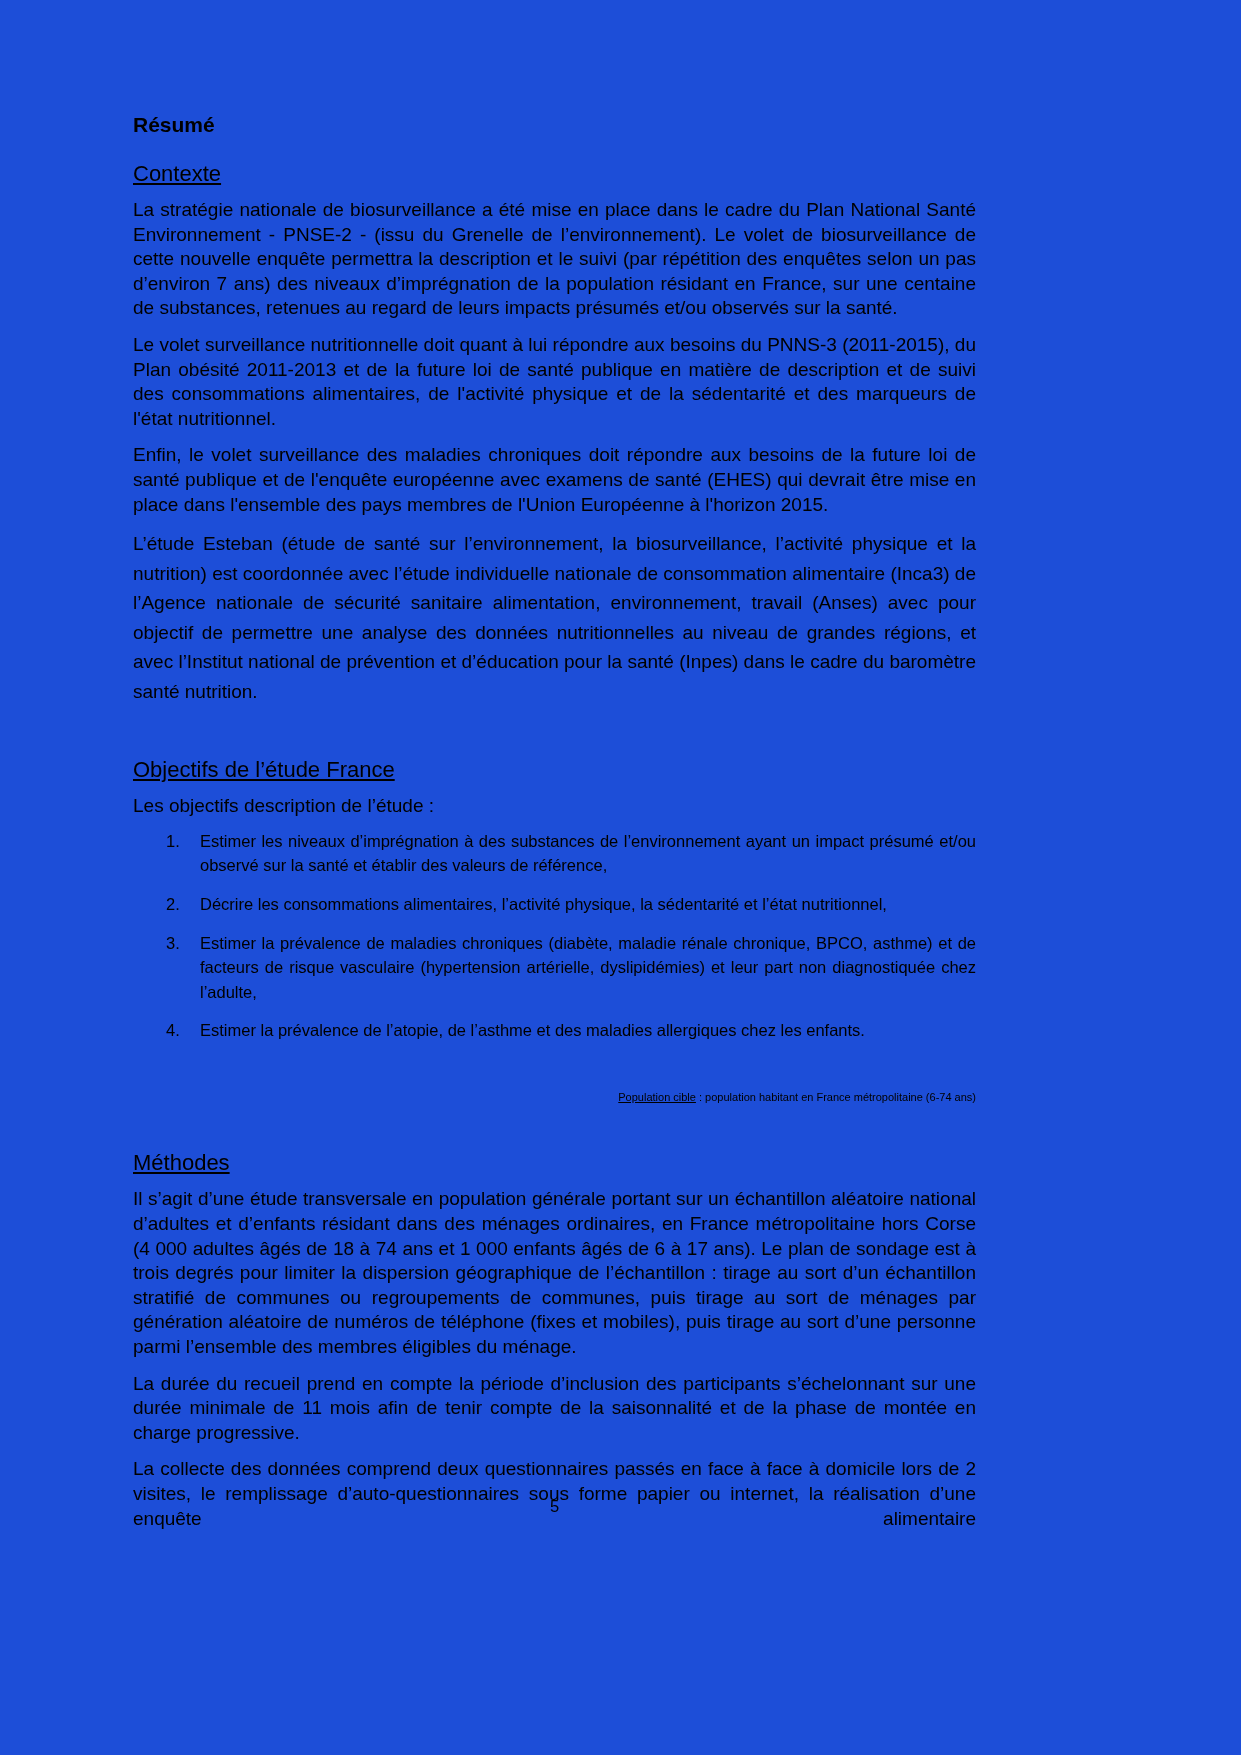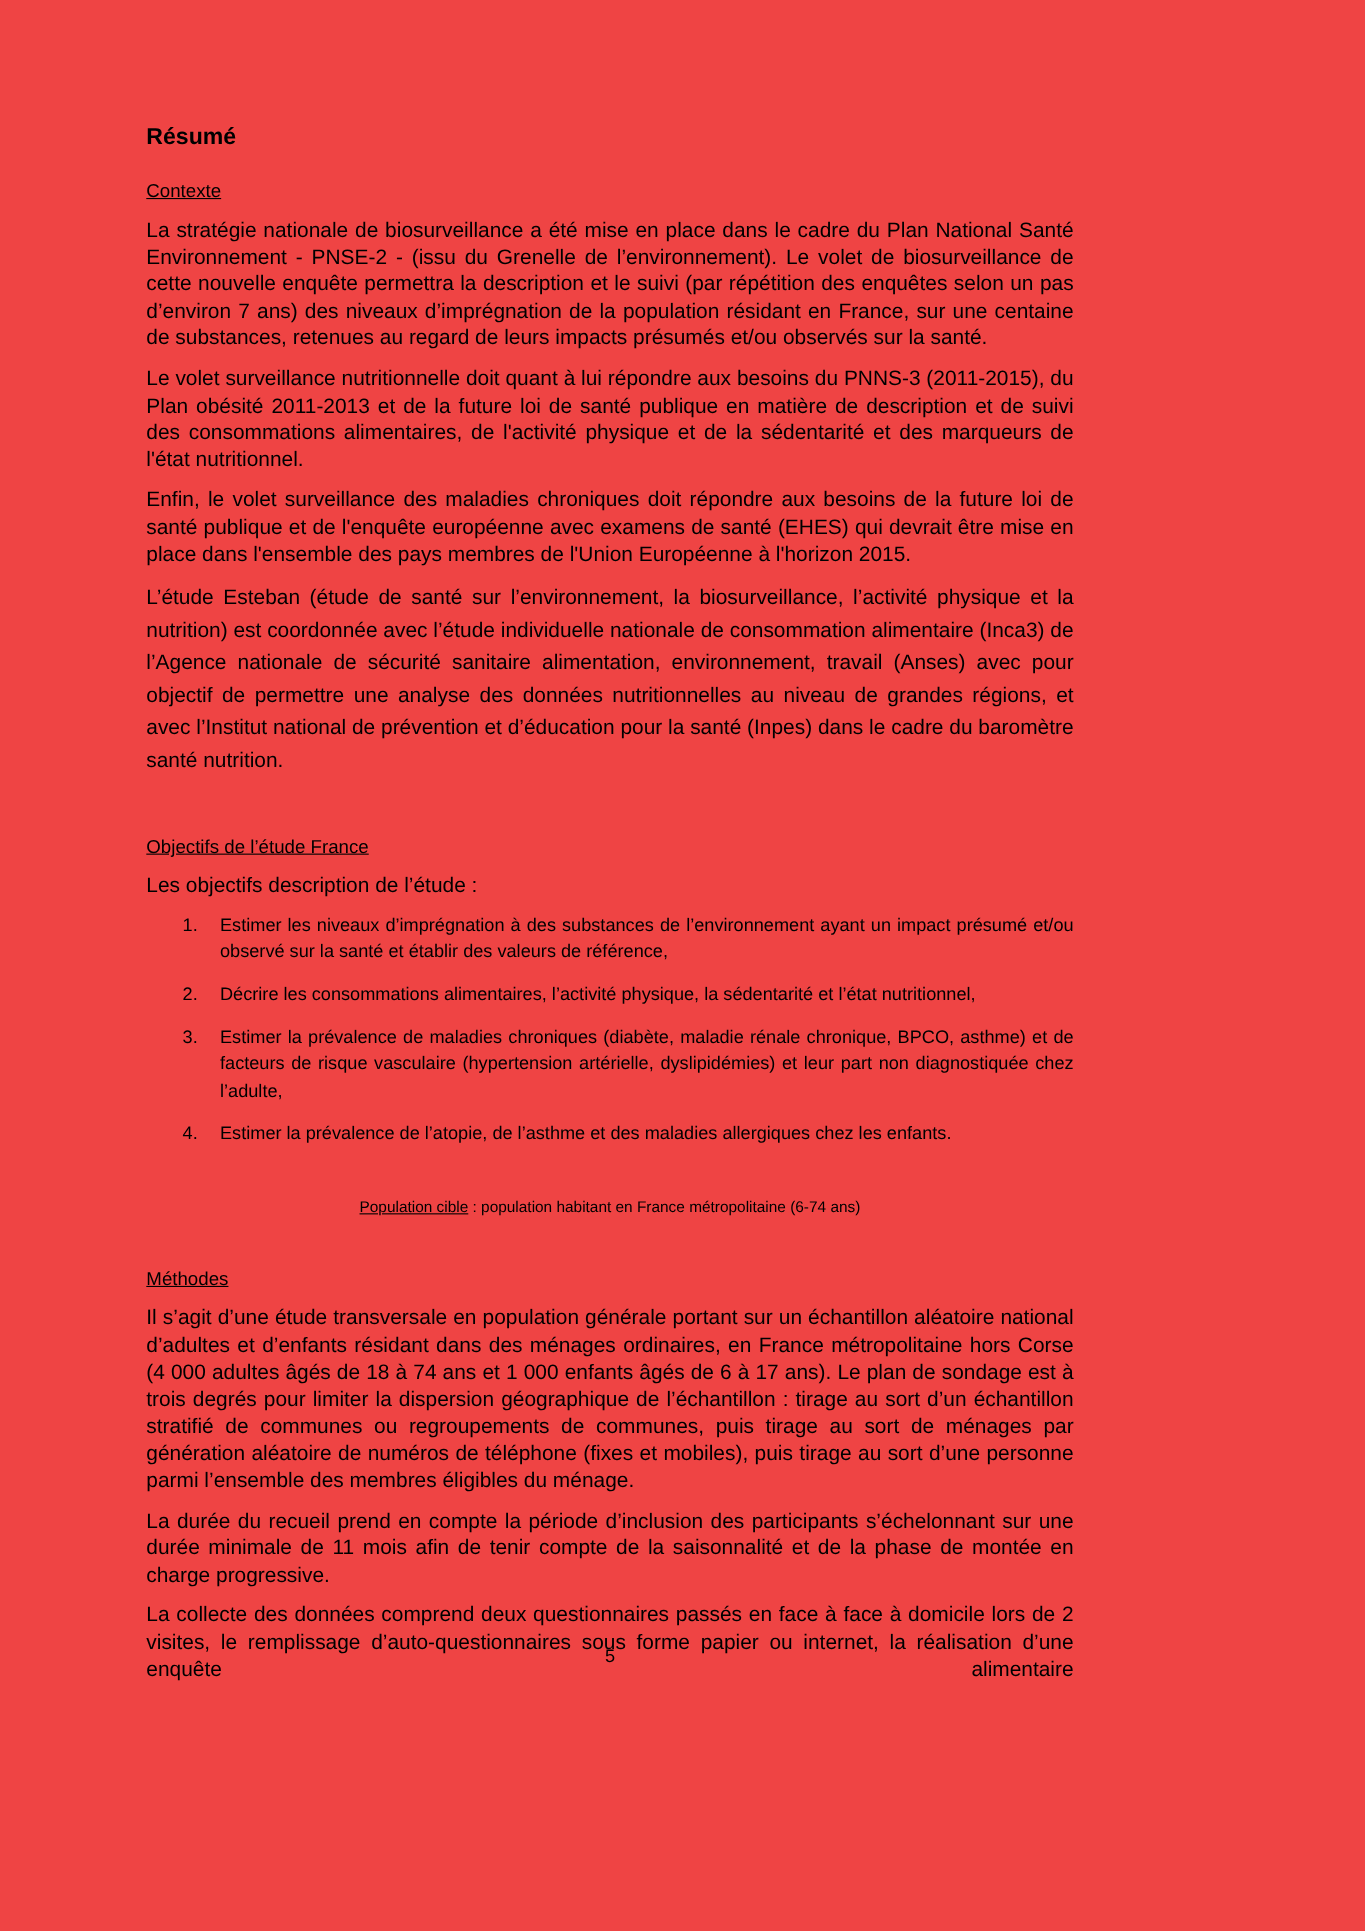--- a/index.html
+++ b/index.html
@@ -7,41 +7,41 @@
   html, body {
     background: #ffffff;
     font-family: "Liberation Sans", "DejaVu Sans", sans-serif;
     color: #000000;
   }
 
   .page {
     position: relative;
     width: 1241px;
     height: 1755px;
-    background: #ef4444;
+    background: #1d4ed8;
     margin: 0 auto;
     overflow: hidden;
   }
 
   .content {
     position: absolute;
     left: 133px;
     top: 112px;
     width: 843px;
   }
 
   .doc-title {
     font-size: 21px;
     font-weight: bold;
     line-height: 26px;
     margin-bottom: 24px;
   }
 
   .section-heading {
-    font-size: 17px;
+    font-size: 22px;
     font-weight: normal;
     text-decoration: underline;
     line-height: 24px;
     margin: 0 0 12px 0;
   }
 
   .section-heading.mt-xl { margin-top: 52px; }
   .section-heading.mt-lg { margin-top: 42px; }
 
   .para {
@@ -74,25 +74,25 @@
     flex: none;
     width: 34px;
   }
 
   .list-text {
     flex: 1;
     text-align: justify;
   }
 
   .population-line {
-    font-size: 14px;
+    font-size: 11px;
     line-height: 24.6px;
     margin-top: 42px;
     margin-bottom: 1px;
-    text-align: center;
+    text-align: right;
   }
 
   .population-line .lead { text-decoration: underline; }
 
   .page-number {
     position: absolute;
     left: 133px;
     top: 1497px;
     width: 843px;
     text-align: center;

